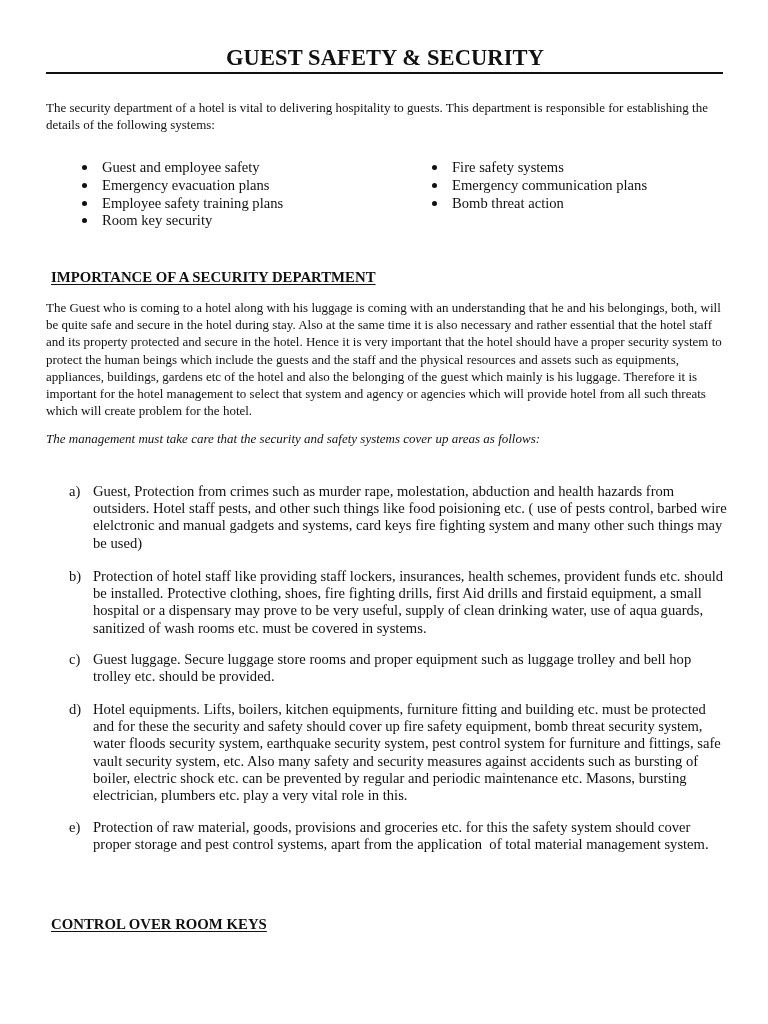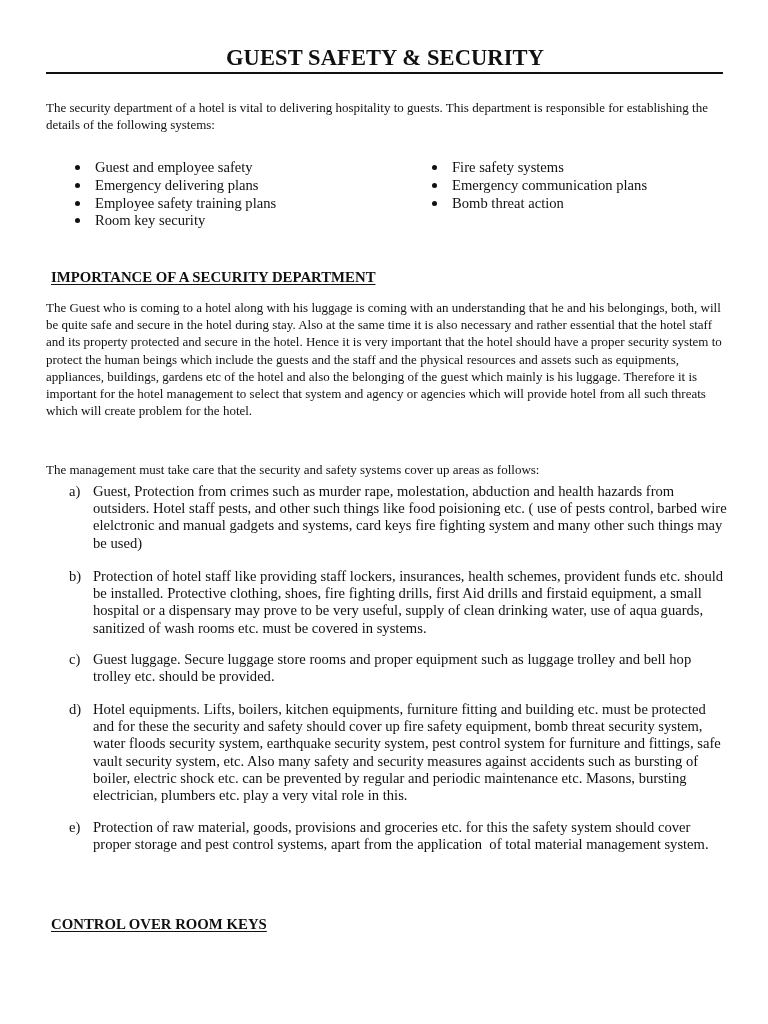--- a/index.html
+++ b/index.html
@@ -51,21 +51,21 @@
     .intro { top: 99px; }
     .bullets {
       position: absolute;
       top: 159px;
       list-style: none;
       margin: 0;
       padding: 0;
       font-size: 14.6px;
       line-height: 17.8px;
     }
-    .bullets.left { left: 75px; }
+    .bullets.left { left: 82px; }
     .bullets.right { left: 432px; }
     .bullets li {
       position: relative;
       padding-left: 20px;
       white-space: nowrap;
     }
     .bullets li .dot {
       position: absolute;
       left: 0;
       top: 6px;
@@ -79,21 +79,21 @@
       font-weight: bold;
       font-size: 14.8px;
       text-decoration: underline;
       text-underline-offset: 2px;
       margin: 4px;
       line-height: 18px;
     }
     .h-importance { top: 264px; }
     .h-keys { top: 911px; text-align: center; }
     .p-guest { top: 299px; }
-    .p-mgmt { top: 461px; }
+    .p-mgmt { top: 430px; font-style: italic; }
     .alpha {
       position: absolute;
       left: 69px;
       width: 660px;
       font-size: 14.6px;
       line-height: 17.2px;
     }
     .alpha .marker {
       position: absolute;
       left: 0;
@@ -115,21 +115,21 @@
 
 <div class="page">
 
   <h1 class="title">GUEST SAFETY &amp; SECURITY</h1>
   <div class="title-rule"></div>
 
   <p class="para intro">The security department of a hotel is vital to delivering hospitality to guests. This department is responsible for establishing the details of the following systems:</p>
 
   <ul class="bullets left">
     <li><span class="dot"></span><span>Guest and employee safety</span></li>
-    <li><span class="dot"></span><span>Emergency delivering plans</span></li>
+    <li><span class="dot"></span><span>Emergency evacuation plans</span></li>
     <li><span class="dot"></span><span>Employee safety training plans</span></li>
     <li><span class="dot"></span><span>Room key security</span></li>
   </ul>
 
   <ul class="bullets right">
     <li><span class="dot"></span><span>Fire safety systems</span></li>
     <li><span class="dot"></span><span>Emergency communication plans</span></li>
     <li><span class="dot"></span><span>Bomb threat action</span></li>
   </ul>
 

